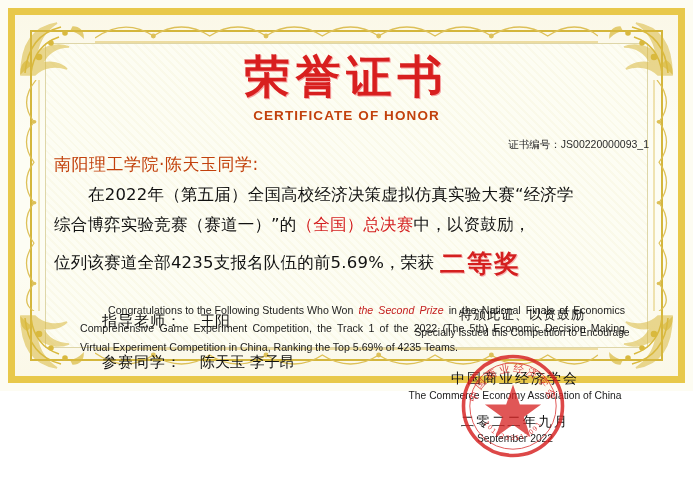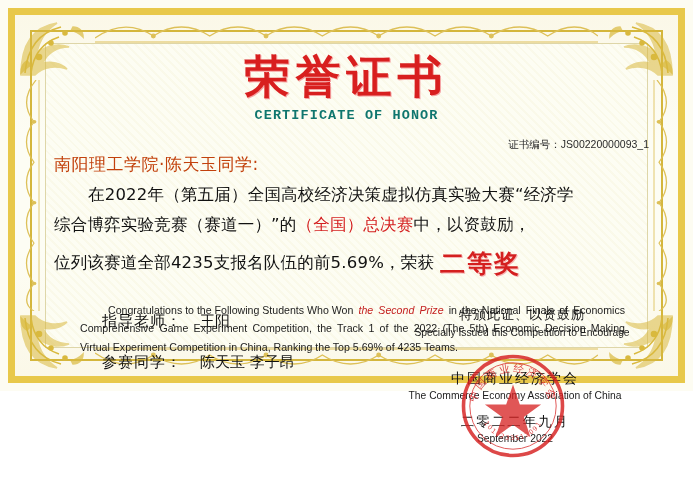--- a/index.html
+++ b/index.html
@@ -107,22 +107,22 @@
     font-family: "DejaVu Sans", sans-serif;
     font-weight: bold;
     font-size: 45px;
     letter-spacing: 6px;
     margin-top: 18px;
     line-height: 1.1;
     text-shadow: 1px 1px 0 #f5a3a3;
   }
   .subtitle {
     text-align: center;
-    color: #0f766e;
-    font-family: Liberation Mono, monospace;
+    color: #c2410c;
+    font-family: Liberation Sans, sans-serif;
     font-weight: bold;
     font-size: 13.5px;
     letter-spacing: 1.1px;
     margin-top: 6px;
   }
 
   .cert-no {
     position: absolute;
     right: 6px;
     top: 104px;

